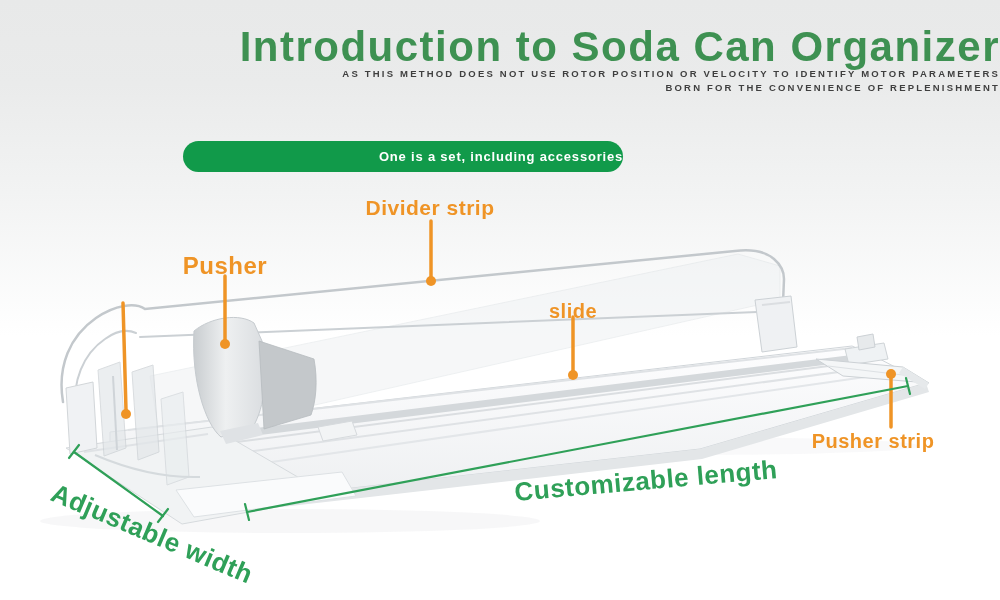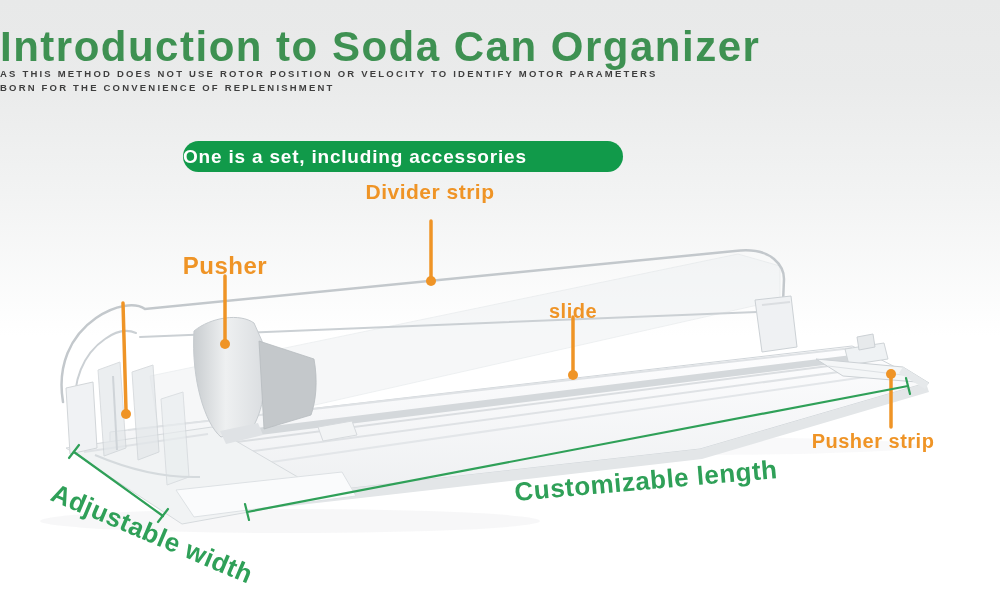--- a/index.html
+++ b/index.html
@@ -4,39 +4,39 @@
 <style>
   html,body{margin:0;padding:0;}
   .stage{
     position:relative;width:1000px;height:600px;overflow:hidden;
     background:linear-gradient(180deg,#e8e9e9 0%,#eaebeb 14%,#f2f3f3 32%,#ffffff 56%,#ffffff 100%);
     font-family:"Liberation Sans",sans-serif;
   }
   .art{position:absolute;inset:0;z-index:1;}
   .txt{position:absolute;z-index:2;white-space:nowrap;}
   .page-title{
-    top:23px;left:0;width:100%;text-align:left;
+    top:23px;left:0;width:100%;text-align:right;
     font-size:42px;font-weight:bold;letter-spacing:1.5px;
     color:var(--title-green,#3e9152);
   }
   .page-subtitle{
-    top:67px;left:0;width:100%;text-align:left;
+    top:67px;left:0;width:100%;text-align:right;
     font-size:9.5px;font-weight:bold;letter-spacing:2.2px;line-height:14px;
     color:var(--subtitle-gray,#3f3f3f);
   }
   .banner{
     position:absolute;z-index:2;left:183px;top:141px;width:440px;height:31px;
     background:var(--banner-green,#119a4a);border-radius:16px;
-    display:flex;align-items:center;justify-content:flex-start;
-    color:var(--banner-text,#ffffff);font-weight:bold;font-size:19px;letter-spacing:0.8px;
+    display:flex;align-items:center;justify-content:flex-end;
+    color:var(--banner-text,#ffffff);font-weight:bold;font-size:13px;letter-spacing:0.8px;
   }
   .lbl{position:absolute;z-index:2;font-weight:bold;white-space:nowrap;transform:translateX(-50%);}
   .orange{color:var(--callout-orange,#ef9426);}
   .green{color:var(--dimension-green,#2fa058);}
-  #lbl-divider{left:430px;top:180px;font-size:21px;letter-spacing:0.5px;}
+  #lbl-divider{left:430px;top:196px;font-size:21px;letter-spacing:0.5px;}
   #lbl-pusher{left:225px;top:252px;font-size:24px;letter-spacing:0.5px;}
   #lbl-front{left:116px;top:280px;font-size:20px;letter-spacing:0.3px;}
   #lbl-slide{left:573px;top:300px;font-size:20px;letter-spacing:0.5px;}
   #lbl-fixed{left:873px;top:430px;font-size:20px;letter-spacing:0.5px;}
   #lbl-length{left:646px;top:481px;font-size:26px;transform:translate(-50%,-50%) rotate(-5deg);letter-spacing:0.5px;}
   #lbl-width{left:152px;top:534px;font-size:26px;transform:translate(-50%,-50%) rotate(23deg);letter-spacing:0.5px;}
   
   .wire{fill:none;stroke:#c3c8cc;stroke-width:2.5;stroke-linecap:round;}
   .wire2{stroke-width:2;stroke:#cbd0d4;}
   .rail1{stroke:#dfe2e5;stroke-width:2;fill:none;}

